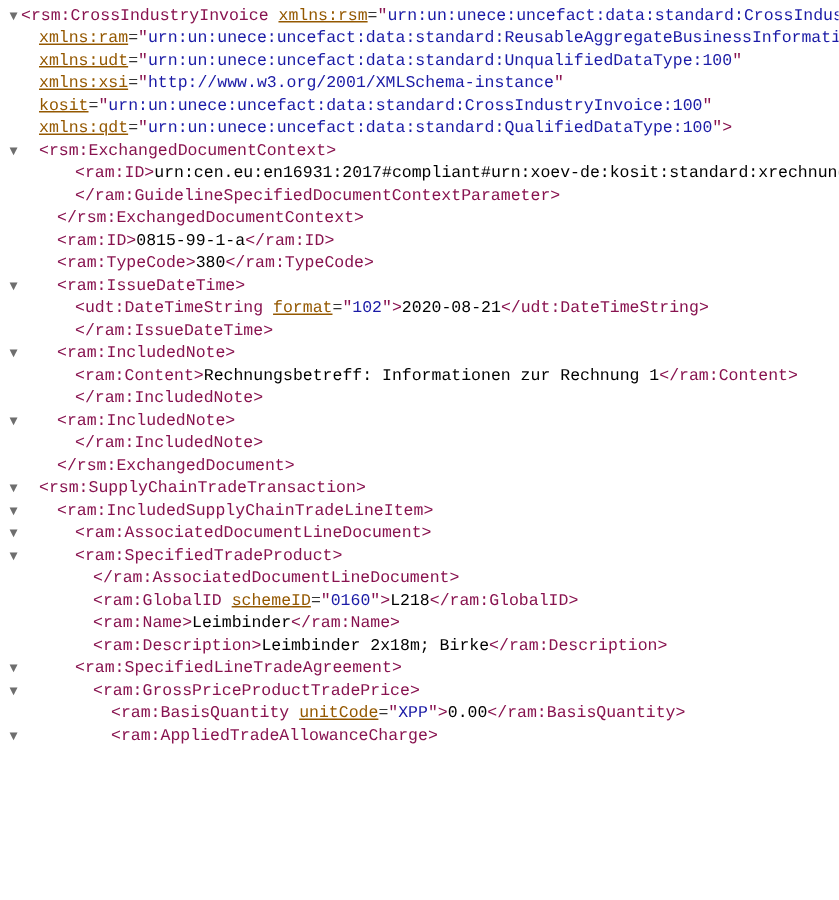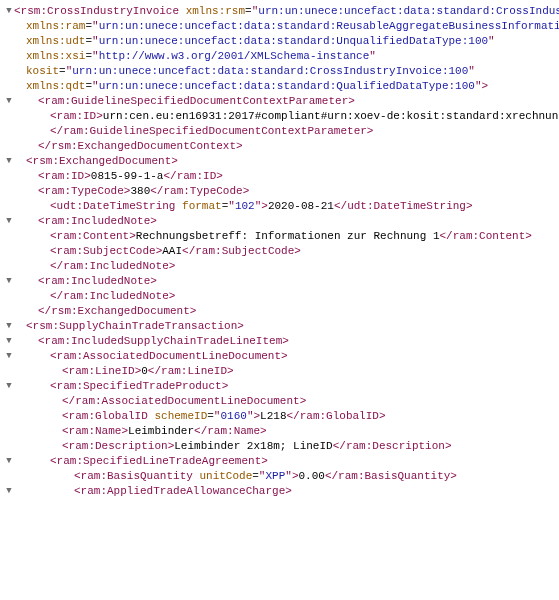--- a/index.html
+++ b/index.html
@@ -11,21 +11,21 @@
     background: #fff;
     white-space: nowrap;
     overflow: hidden;
     width: 559px;
     height: 600px;
     box-sizing: border-box;
   }
   .line { white-space: pre; }
   .t-tag   { color: #88134f; text-align: center; }   
   .t-punc  { color: #88134f; }   
-  .t-attr  { color: #945800; }   
+  .t-attr  { color: #945800; text-decoration: underline; }   
   .t-eq    { color: #333; }
   .t-str   { color: #1a1aa6; }   
   .t-text  { color: #000; }
   .caret {
     display: inline-block;
     width: 10px;
     text-align: center;
     color: #6e6e6e;
     cursor: pointer;
     user-select: none;
@@ -38,40 +38,40 @@
 </head>
 <body>
 
 <div id="root">
     <div class="line"><span class="caret">▼</span><span class="pad" style="width: 0px;"></span><span class="t-punc">&lt;</span><span class="t-tag">rsm:CrossIndustryInvoice</span><span> </span><span class="t-attr">xmlns:rsm</span><span class="t-eq">=</span><span class="t-punc">"</span><span class="t-str">urn:un:unece:uncefact:data:standard:CrossIndustryInvoice:100</span></div>
     <div class="line"><span class="caret" style="visibility: hidden;"> </span><span class="pad" style="width: 12px;"></span><span class="t-attr">xmlns:ram</span><span class="t-eq">=</span><span class="t-punc">"</span><span class="t-str">urn:un:unece:uncefact:data:standard:ReusableAggregateBusinessInformationEntity:100</span></div>
     <div class="line"><span class="caret" style="visibility: hidden;"> </span><span class="pad" style="width: 12px;"></span><span class="t-attr">xmlns:udt</span><span class="t-eq">=</span><span class="t-punc">"</span><span class="t-str">urn:un:unece:uncefact:data:standard:UnqualifiedDataType:100</span><span class="t-punc">"</span></div>
     <div class="line"><span class="caret" style="visibility: hidden;"> </span><span class="pad" style="width: 12px;"></span><span class="t-attr">xmlns:xsi</span><span class="t-eq">=</span><span class="t-punc">"</span><span class="t-str">http://www.w3.org/2001/XMLSchema-instance</span><span class="t-punc">"</span></div>
     <div class="line"><span class="caret" style="visibility: hidden;"> </span><span class="pad" style="width: 12px;"></span><span class="t-attr">kosit</span><span class="t-eq">=</span><span class="t-punc">"</span><span class="t-str">urn:un:unece:uncefact:data:standard:CrossIndustryInvoice:100</span><span class="t-punc">"</span></div>
     <div class="line"><span class="caret" style="visibility: hidden;"> </span><span class="pad" style="width: 12px;"></span><span class="t-attr">xmlns:qdt</span><span class="t-eq">=</span><span class="t-punc">"</span><span class="t-str">urn:un:unece:uncefact:data:standard:QualifiedDataType:100</span><span class="t-punc">"</span><span class="t-punc">&gt;</span></div>
-    <div class="line"><span class="caret">▼</span><span class="pad" style="width: 24px;"></span><span class="t-punc">&lt;</span><span class="t-tag">ram:GuidelineSpecifiedDocumentContextParameter</span><span class="t-punc">&gt;</span></div>
+    <div class="line"><span class="caret">▼</span><span class="pad" style="width: 12px;"></span><span class="t-punc">&lt;</span><span class="t-tag">rsm:ExchangedDocumentContext</span><span class="t-punc">&gt;</span></div>
     <div class="line"><span class="caret" style="visibility: hidden;"> </span><span class="pad" style="width: 36px;"></span><span class="t-punc">&lt;</span><span class="t-tag">ram:ID</span><span class="t-punc">&gt;</span><span class="t-text">urn:cen.eu:en16931:2017#compliant#urn:xoev-de:kosit:standard:xrechnung_1.2</span></div>
     <div class="line"><span class="caret" style="visibility: hidden;"> </span><span class="pad" style="width: 36px;"></span><span class="t-punc">&lt;/</span><span class="t-tag">ram:GuidelineSpecifiedDocumentContextParameter</span><span class="t-punc">&gt;</span></div>
     <div class="line"><span class="caret" style="visibility: hidden;"> </span><span class="pad" style="width: 24px;"></span><span class="t-punc">&lt;/</span><span class="t-tag">rsm:ExchangedDocumentContext</span><span class="t-punc">&gt;</span></div>
-    <div class="line"><span class="caret">▼</span><span class="pad" style="width: 12px;"></span><span class="t-punc">&lt;</span><span class="t-tag">rsm:ExchangedDocument</span><span class="t-punc">&gt;</span></div>
     <div class="line"><span class="caret" style="visibility: hidden;"> </span><span class="pad" style="width: 24px;"></span><span class="t-punc">&lt;</span><span class="t-tag">ram:ID</span><span class="t-punc">&gt;</span><span class="t-text">0815-99-1-a</span><span class="t-punc">&lt;/</span><span class="t-tag">ram:ID</span><span class="t-punc">&gt;</span></div>
     <div class="line"><span class="caret" style="visibility: hidden;"> </span><span class="pad" style="width: 24px;"></span><span class="t-punc">&lt;</span><span class="t-tag">ram:TypeCode</span><span class="t-punc">&gt;</span><span class="t-text">380</span><span class="t-punc">&lt;/</span><span class="t-tag">ram:TypeCode</span><span class="t-punc">&gt;</span></div>
+    <div class="line"><span class="caret">▼</span><span class="pad" style="width: 24px;"></span><span class="t-punc">&lt;</span><span class="t-tag">ram:IssueDateTime</span><span class="t-punc">&gt;</span></div>
     <div class="line"><span class="caret" style="visibility: hidden;"> </span><span class="pad" style="width: 36px;"></span><span class="t-punc">&lt;</span><span class="t-tag">udt:DateTimeString</span><span> </span><span class="t-attr">format</span><span class="t-eq">=</span><span class="t-punc">"</span><span class="t-str">102</span><span class="t-punc">"</span><span class="t-punc">&gt;</span><span class="t-text">2020-08-21</span><span class="t-punc">&lt;/</span><span class="t-tag">udt:DateTimeString</span><span class="t-punc">&gt;</span></div>
+    <div class="line"><span class="caret" style="visibility: hidden;"> </span><span class="pad" style="width: 36px;"></span><span class="t-punc">&lt;/</span><span class="t-tag">ram:IssueDateTime</span><span class="t-punc">&gt;</span></div>
     <div class="line"><span class="caret">▼</span><span class="pad" style="width: 24px;"></span><span class="t-punc">&lt;</span><span class="t-tag">ram:IncludedNote</span><span class="t-punc">&gt;</span></div>
     <div class="line"><span class="caret" style="visibility: hidden;"> </span><span class="pad" style="width: 36px;"></span><span class="t-punc">&lt;</span><span class="t-tag">ram:Content</span><span class="t-punc">&gt;</span><span class="t-text">Rechnungsbetreff: Informationen zur Rechnung 1</span><span class="t-punc">&lt;/</span><span class="t-tag">ram:Content</span><span class="t-punc">&gt;</span></div>
-    <div class="line"><span class="caret" style="visibility: hidden;"> </span><span class="pad" style="width: 36px;"></span><span class="t-punc">&lt;</span><span class="t-tag">ram:SubjectCode</span><span class="t-punc">&gt;</span><span class="t-text">AAI</span><span class="t-punc">&lt;/</span><span class="t-tag">ram:SubjectCode</span><span class="t-punc">&gt;</span></div>
     <div class="line"><span class="caret" style="visibility: hidden;"> </span><span class="pad" style="width: 36px;"></span><span class="t-punc">&lt;/</span><span class="t-tag">ram:IncludedNote</span><span class="t-punc">&gt;</span></div>
     <div class="line"><span class="caret">▼</span><span class="pad" style="width: 24px;"></span><span class="t-punc">&lt;</span><span class="t-tag">ram:IncludedNote</span><span class="t-punc">&gt;</span></div>
     <div class="line"><span class="caret" style="visibility: hidden;"> </span><span class="pad" style="width: 36px;"></span><span class="t-punc">&lt;/</span><span class="t-tag">ram:IncludedNote</span><span class="t-punc">&gt;</span></div>
     <div class="line"><span class="caret" style="visibility: hidden;"> </span><span class="pad" style="width: 24px;"></span><span class="t-punc">&lt;/</span><span class="t-tag">rsm:ExchangedDocument</span><span class="t-punc">&gt;</span></div>
     <div class="line"><span class="caret">▼</span><span class="pad" style="width: 12px;"></span><span class="t-punc">&lt;</span><span class="t-tag">rsm:SupplyChainTradeTransaction</span><span class="t-punc">&gt;</span></div>
     <div class="line"><span class="caret">▼</span><span class="pad" style="width: 24px;"></span><span class="t-punc">&lt;</span><span class="t-tag">ram:IncludedSupplyChainTradeLineItem</span><span class="t-punc">&gt;</span></div>
     <div class="line"><span class="caret">▼</span><span class="pad" style="width: 36px;"></span><span class="t-punc">&lt;</span><span class="t-tag">ram:AssociatedDocumentLineDocument</span><span class="t-punc">&gt;</span></div>
-    <div class="line"><span class="caret" style="visibility: hidden;"> </span><span class="pad" style="width: 48px;"></span><span class="t-punc">&lt;</span><span class="t-tag">ram:LineID</span><span class="t-punc">&gt;</span><span class="t-text">0</span><span class="t-punc">&lt;/</span><span class="t-tag">ram:LineID</span><span class="t-punc">&gt;</span></div>
     <div class="line"><span class="caret">▼</span><span class="pad" style="width: 36px;"></span><span class="t-punc">&lt;</span><span class="t-tag">ram:SpecifiedTradeProduct</span><span class="t-punc">&gt;</span></div>
     <div class="line"><span class="caret" style="visibility: hidden;"> </span><span class="pad" style="width: 48px;"></span><span class="t-punc">&lt;/</span><span class="t-tag">ram:AssociatedDocumentLineDocument</span><span class="t-punc">&gt;</span></div>
     <div class="line"><span class="caret" style="visibility: hidden;"> </span><span class="pad" style="width: 48px;"></span><span class="t-punc">&lt;</span><span class="t-tag">ram:GlobalID</span><span> </span><span class="t-attr">schemeID</span><span class="t-eq">=</span><span class="t-punc">"</span><span class="t-str">0160</span><span class="t-punc">"</span><span class="t-punc">&gt;</span><span class="t-text">L218</span><span class="t-punc">&lt;/</span><span class="t-tag">ram:GlobalID</span><span class="t-punc">&gt;</span></div>
     <div class="line"><span class="caret" style="visibility: hidden;"> </span><span class="pad" style="width: 48px;"></span><span class="t-punc">&lt;</span><span class="t-tag">ram:Name</span><span class="t-punc">&gt;</span><span class="t-text">Leimbinder</span><span class="t-punc">&lt;/</span><span class="t-tag">ram:Name</span><span class="t-punc">&gt;</span></div>
-    <div class="line"><span class="caret" style="visibility: hidden;"> </span><span class="pad" style="width: 48px;"></span><span class="t-punc">&lt;</span><span class="t-tag">ram:Description</span><span class="t-punc">&gt;</span><span class="t-text">Leimbinder 2x18m; LineID</span><span class="t-punc">&lt;/</span><span class="t-tag">ram:Description</span><span class="t-punc">&gt;</span></div>
+    <div class="line"><span class="caret" style="visibility: hidden;"> </span><span class="pad" style="width: 48px;"></span><span class="t-punc">&lt;</span><span class="t-tag">ram:Description</span><span class="t-punc">&gt;</span><span class="t-text">Leimbinder 2x18m; Birke</span><span class="t-punc">&lt;/</span><span class="t-tag">ram:Description</span><span class="t-punc">&gt;</span></div>
     <div class="line"><span class="caret">▼</span><span class="pad" style="width: 36px;"></span><span class="t-punc">&lt;</span><span class="t-tag">ram:SpecifiedLineTradeAgreement</span><span class="t-punc">&gt;</span></div>
+    <div class="line"><span class="caret">▼</span><span class="pad" style="width: 48px;"></span><span class="t-punc">&lt;</span><span class="t-tag">ram:GrossPriceProductTradePrice</span><span class="t-punc">&gt;</span></div>
     <div class="line"><span class="caret" style="visibility: hidden;"> </span><span class="pad" style="width: 60px;"></span><span class="t-punc">&lt;</span><span class="t-tag">ram:BasisQuantity</span><span> </span><span class="t-attr">unitCode</span><span class="t-eq">=</span><span class="t-punc">"</span><span class="t-str">XPP</span><span class="t-punc">"</span><span class="t-punc">&gt;</span><span class="t-text">0.00</span><span class="t-punc">&lt;/</span><span class="t-tag">ram:BasisQuantity</span><span class="t-punc">&gt;</span></div>
     <div class="line"><span class="caret">▼</span><span class="pad" style="width: 60px;"></span><span class="t-punc">&lt;</span><span class="t-tag">ram:AppliedTradeAllowanceCharge</span><span class="t-punc">&gt;</span></div>
   </div>
 
 </body></html>

